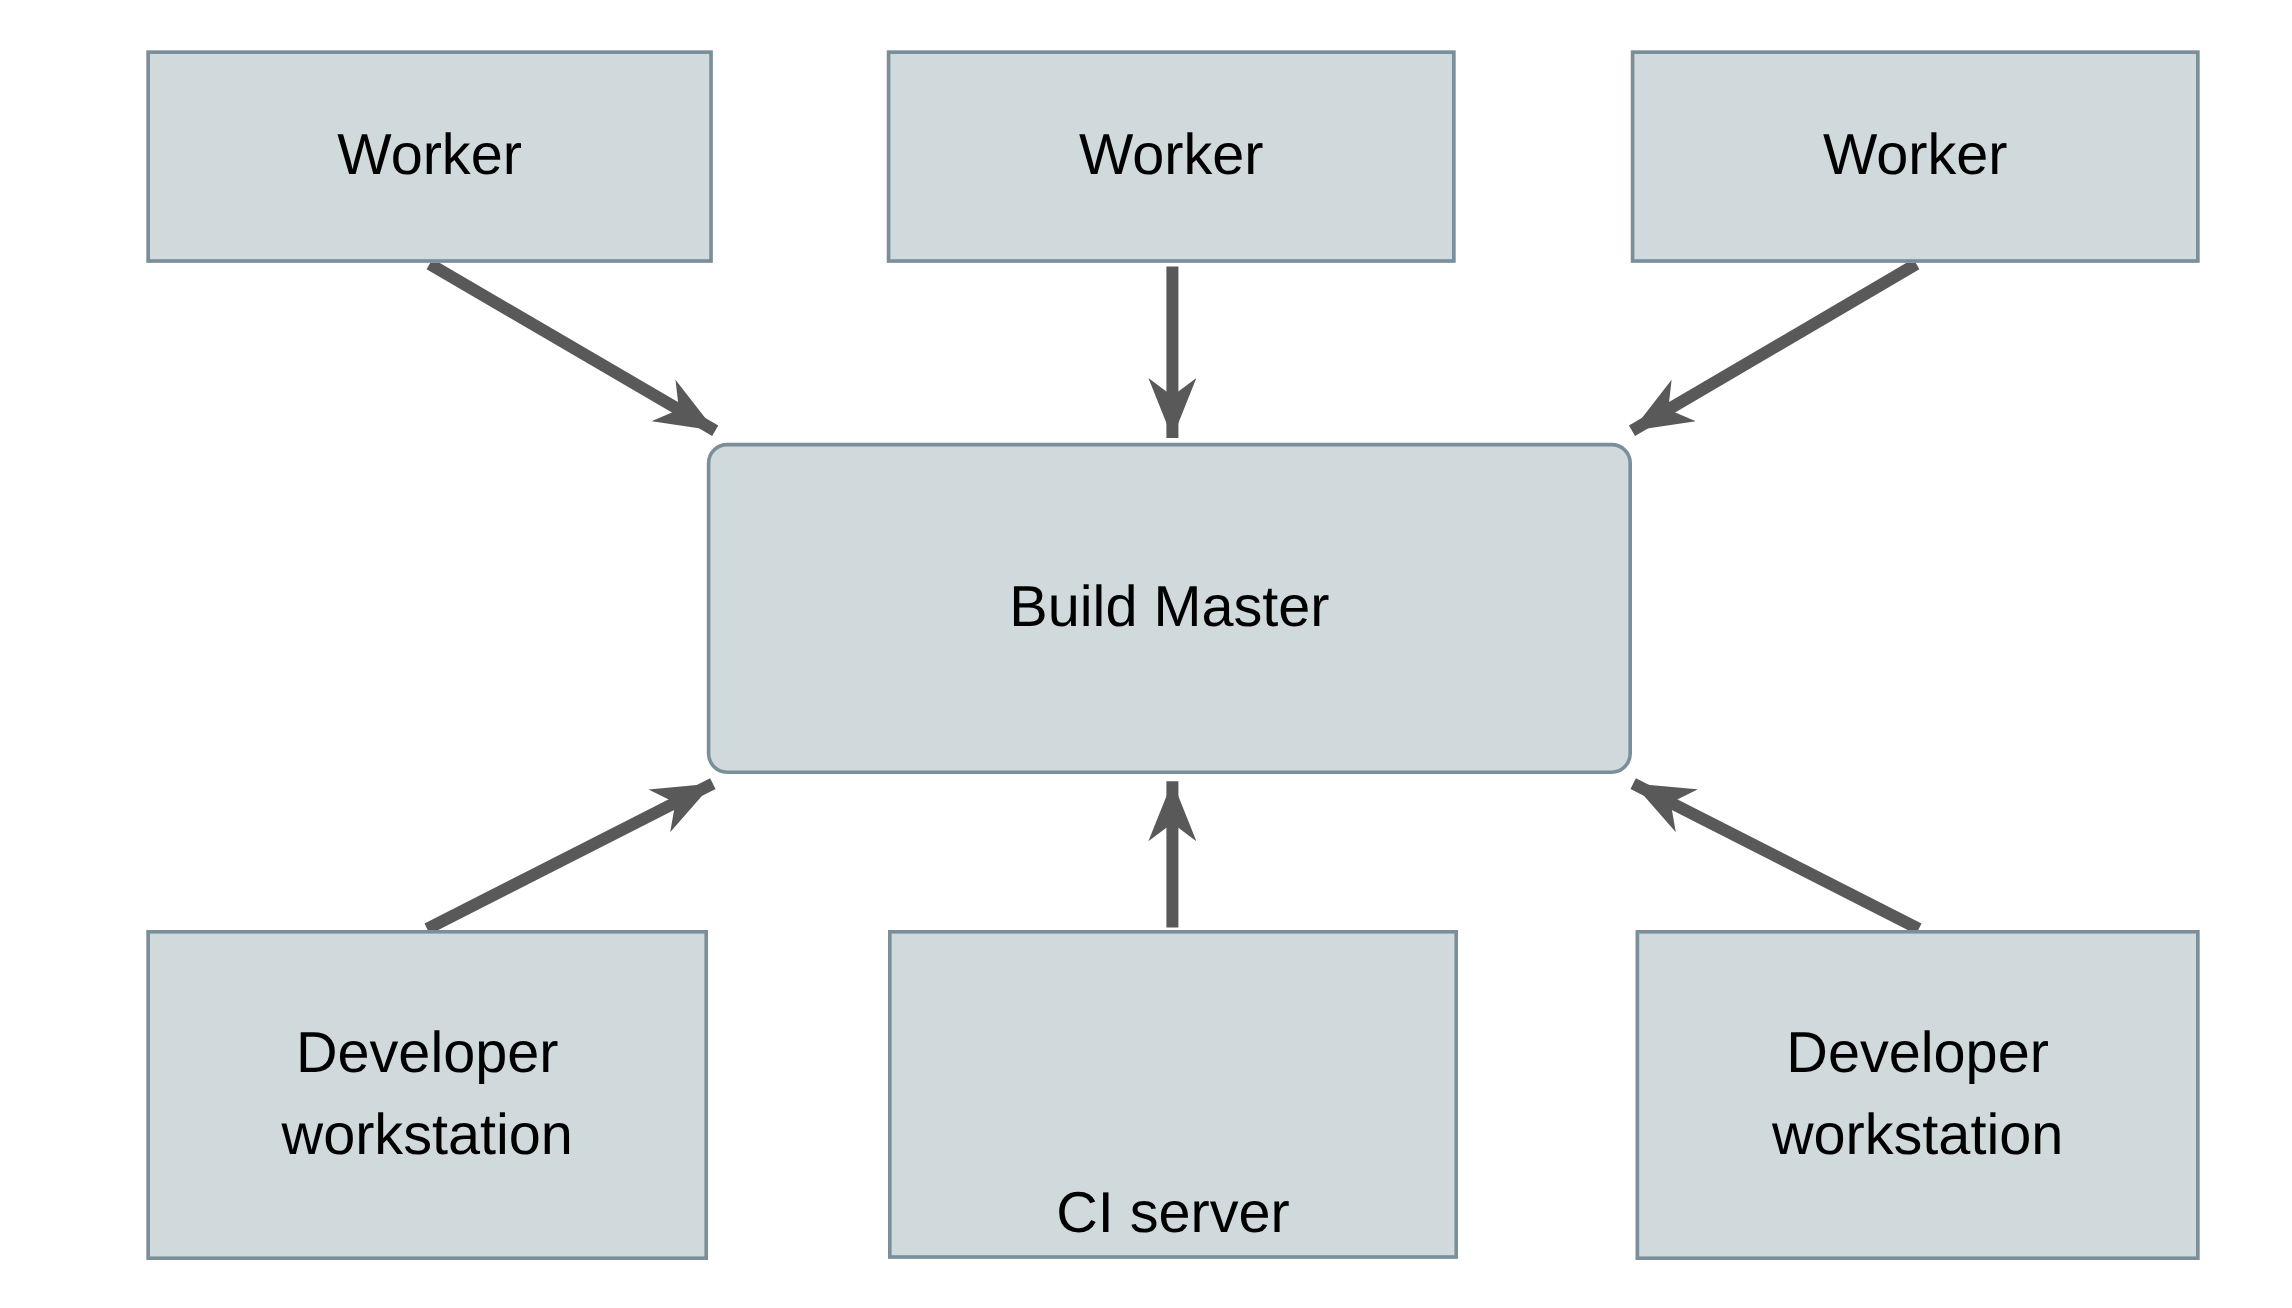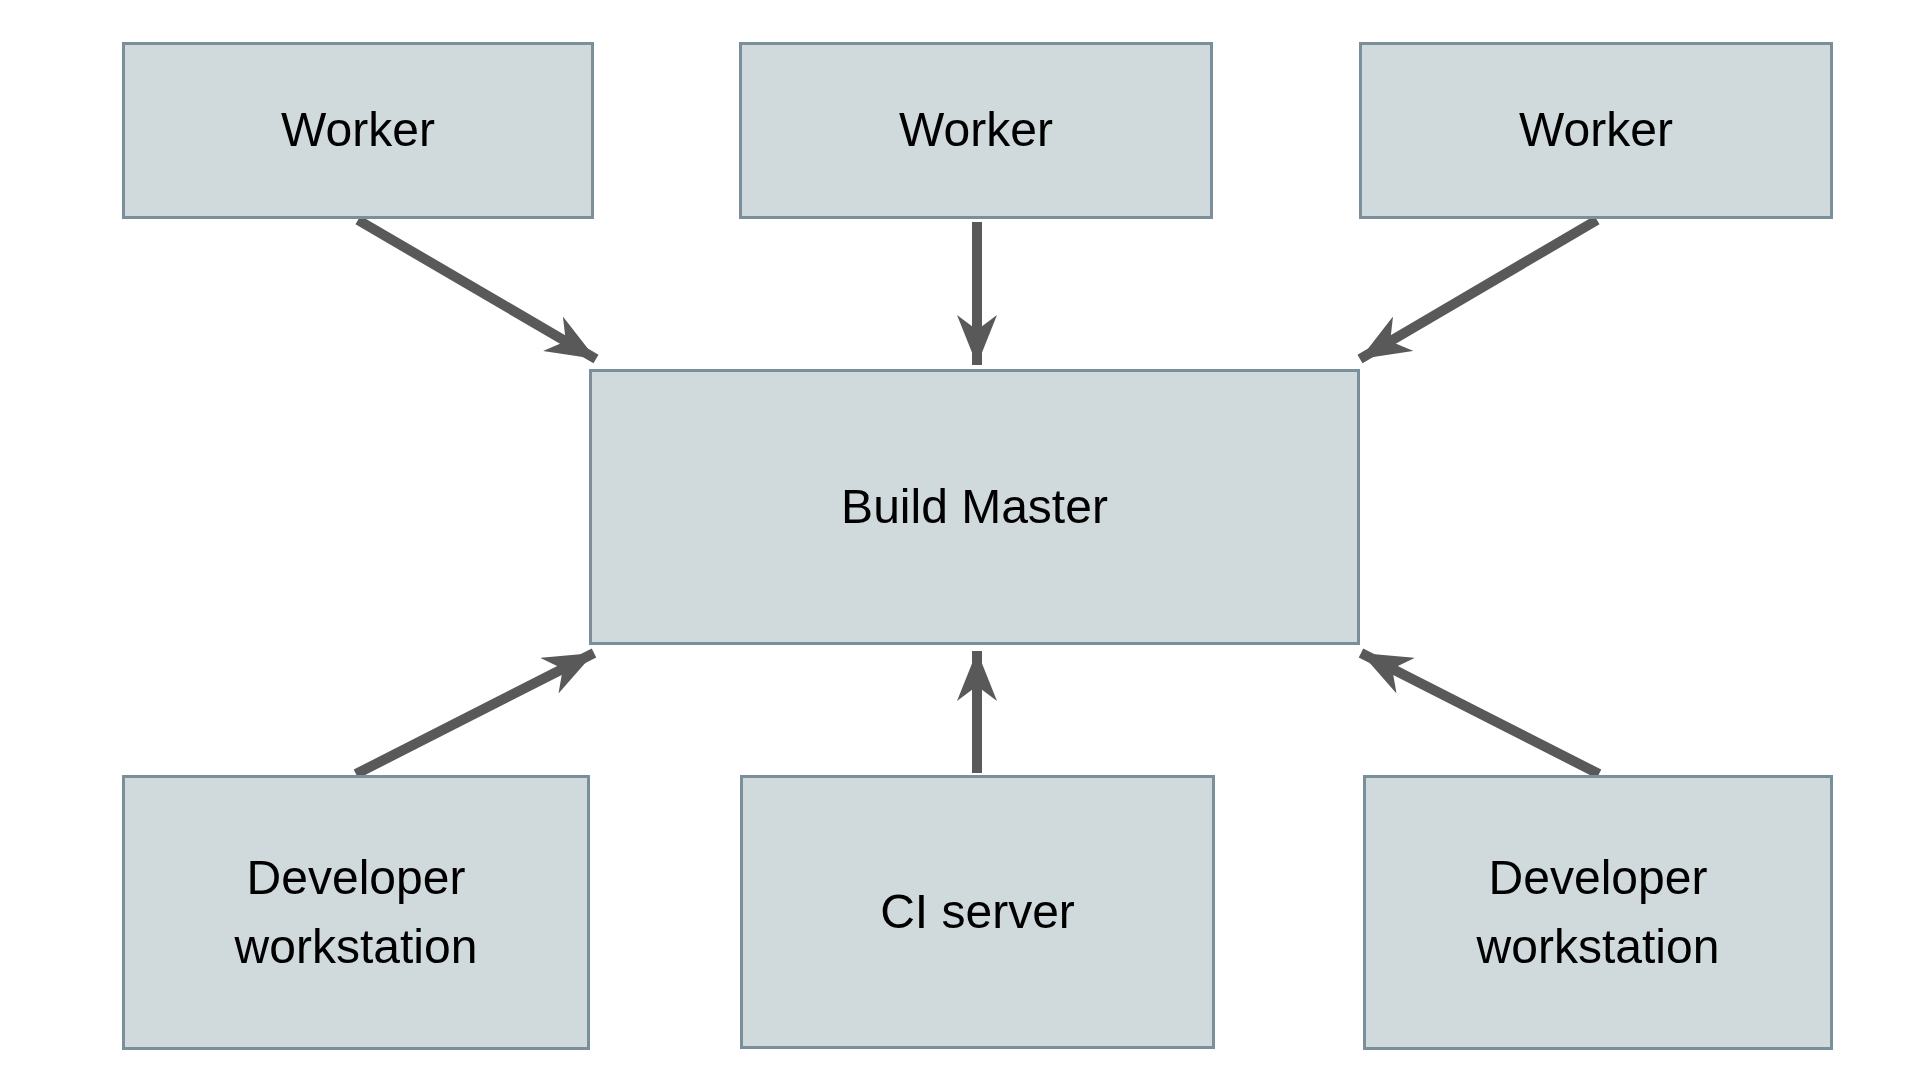--- a/index.html
+++ b/index.html
@@ -35,21 +35,21 @@
     text-align: center;
     font-size: 48px;
     line-height: 1.42;
     padding: 0 30px;
   }
   .node-worker-1      { left: 122px;  top: 42px;  width: 472px; height: 177px; }
   .node-worker-2      { left: 739px;  top: 42px;  width: 474px; height: 177px; }
   .node-worker-3      { left: 1359px; top: 42px;  width: 474px; height: 177px; }
   .node-build-master  { left: 589px;  top: 369px; width: 771px; height: 276px; }
   .node-dev-left      { left: 122px;  top: 775px; width: 468px; height: 275px; }
-  .node-ci-server     { left: 740px;  top: 775px; width: 475px; height: 274px; }
+  .node-ci-server     { left: 740px;  top: 775px; width: 475px; height: 274px; align-items: flex-end; }
   .node-dev-right     { left: 1363px; top: 775px; width: 470px; height: 275px; }
   .arrow {
     stroke: #595959;
     stroke-width: 10;
     stroke-linecap: butt;
   }
 </style>
 </head>
 <body style="background: rgb(255, 255, 255);">
 
@@ -74,21 +74,21 @@
   </div>
 
   <div class="box node-worker-2" style="background: rgb(208, 217, 220); border-color: rgb(122, 143, 154); color: rgb(0, 0, 0);">
     <span>Worker</span>
   </div>
 
   <div class="box node-worker-3" style="background: rgb(208, 217, 220); border-color: rgb(122, 143, 154); color: rgb(0, 0, 0);">
     <span>Worker</span>
   </div>
 
-  <div class="box node-build-master" style="background: rgb(208, 217, 220); border-color: rgb(122, 143, 154); color: rgb(0, 0, 0);">
+  <div class="box node-build-master" style="background: rgb(208, 217, 220); border-color: rgb(122, 143, 154); color: rgb(0, 0, 0); border-radius: 17px;">
     <span>Build Master</span>
   </div>
 
   <div class="box node-dev-left" style="background: rgb(208, 217, 220); border-color: rgb(122, 143, 154); color: rgb(0, 0, 0);">
     <span>Developer workstation</span>
   </div>
 
   <div class="box node-ci-server" style="background: rgb(208, 217, 220); border-color: rgb(122, 143, 154); color: rgb(0, 0, 0);">
     <span>CI server</span>
   </div>

